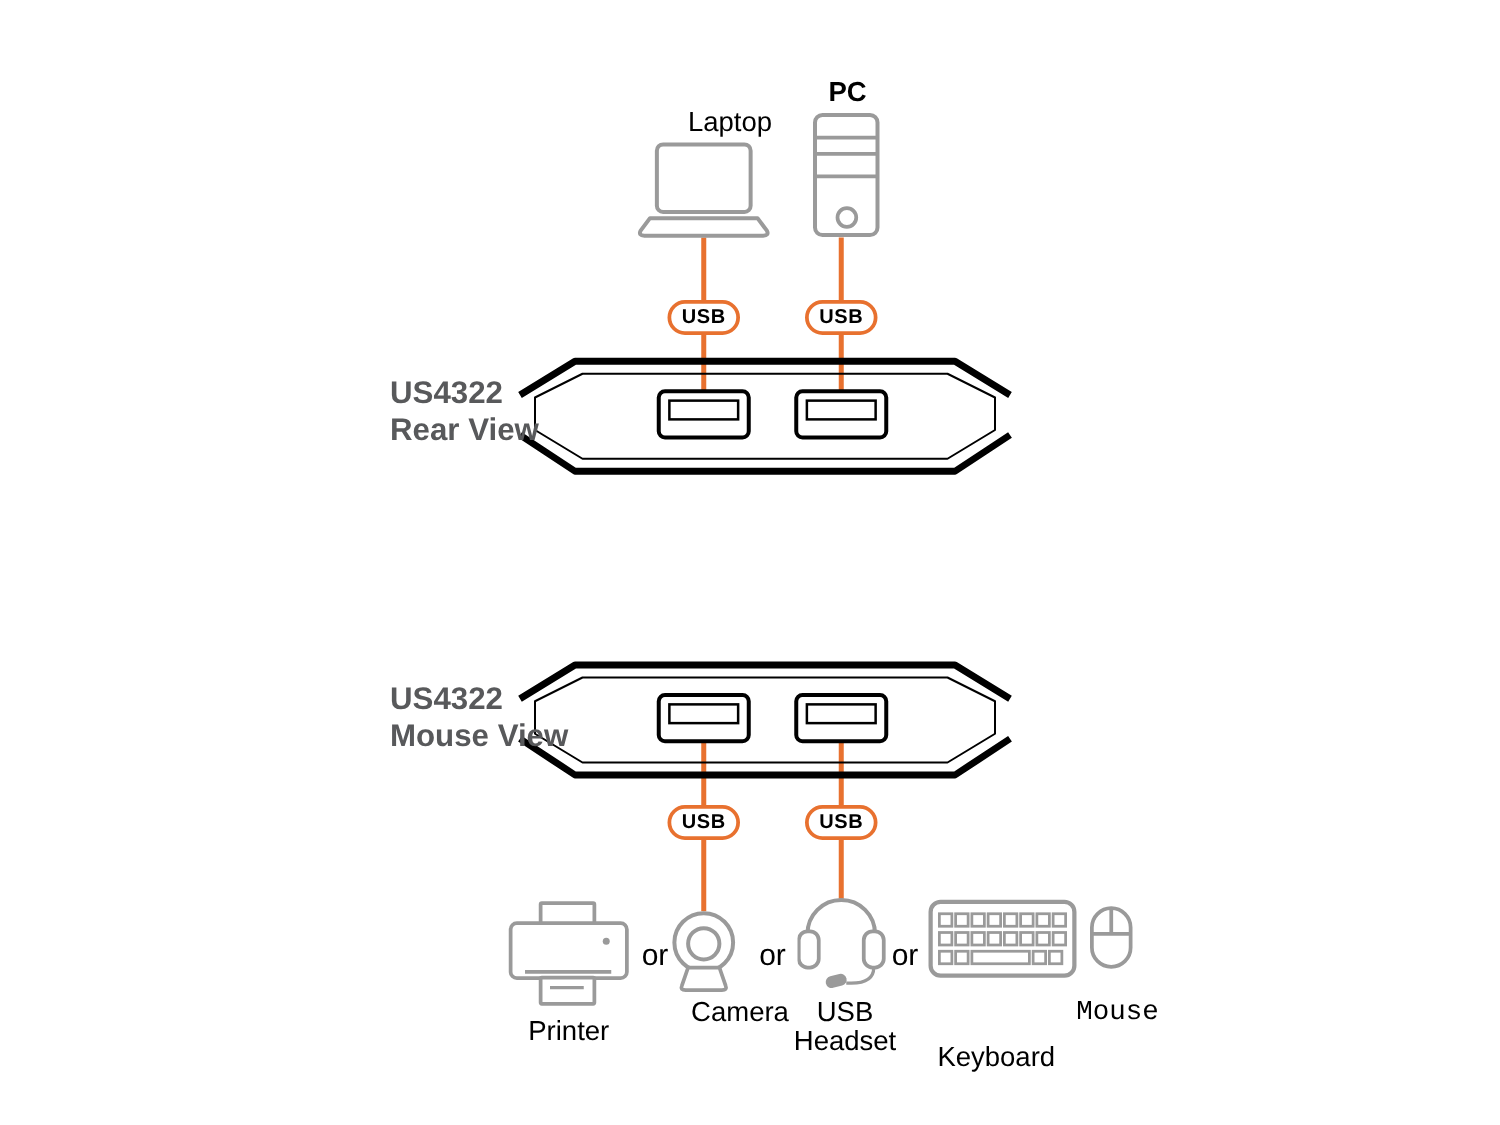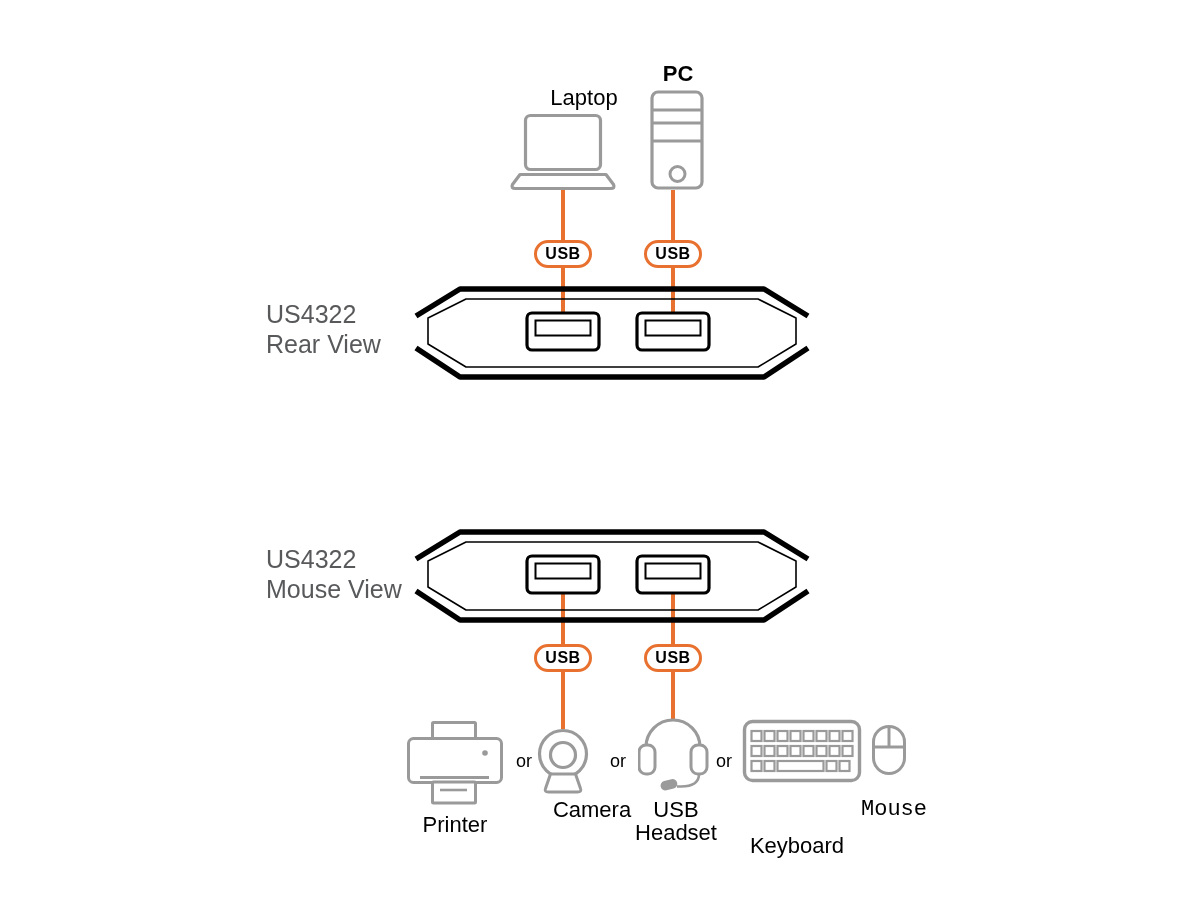--- a/index.html
+++ b/index.html
@@ -8,25 +8,25 @@
     font-family:"Liberation Sans","DejaVu Sans",sans-serif;color:#000;
   }
   .abs{position:absolute;}
   .lbl{
     position:absolute;transform:translateX(-50%);
     font-size:22px;line-height:23px;color:var(--label-black,#000);
     white-space:nowrap;text-align:center;
   }
   .or{
     position:absolute;transform:translateX(-50%);
-    font-size:18px;color:var(--label-black,#000);white-space:nowrap;
+    font-size:24px;color:var(--label-black,#000);white-space:nowrap;
   }
   .heading{
-    position:absolute;font-size:25px;line-height:30px;font-weight:normal;
-    color:var(--heading-gray,#58595B);white-space:nowrap;
+    position:absolute;font-size:25px;line-height:30px;font-weight:bold;
+    color:var(--heading-gray,#58595B);white-space:nowrap;margin-left:46px;
   }
   .cable{
     position:absolute;width:4px;background:var(--accent-orange,#E8712F);
   }
   .pill{
     position:absolute;box-sizing:border-box;width:58px;height:28px;
     background:#fff;border:3.5px solid var(--accent-orange,#E8712F);
     border-radius:14px;display:flex;align-items:center;justify-content:center;
     font-size:16px;font-weight:bold;letter-spacing:.5px;color:#000;
   }

